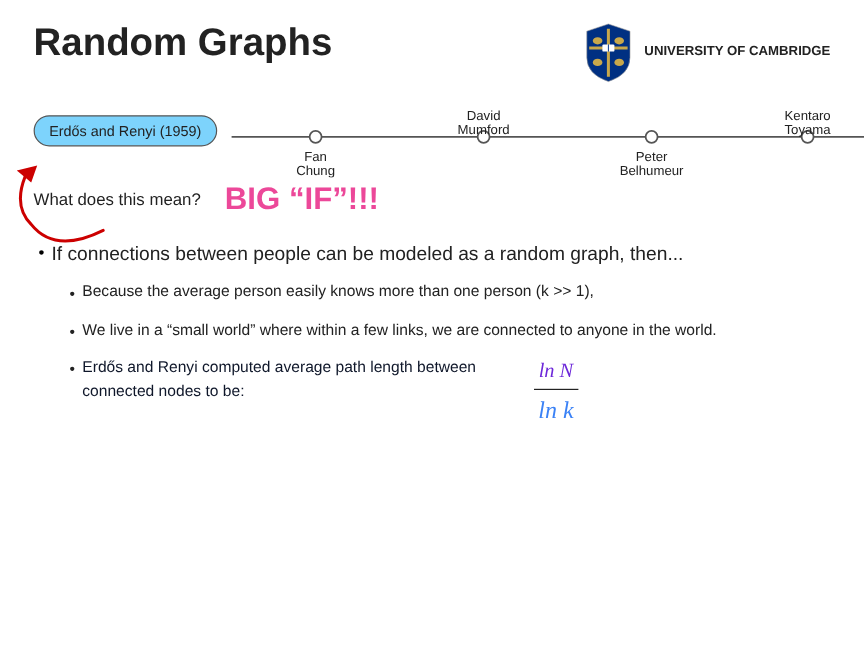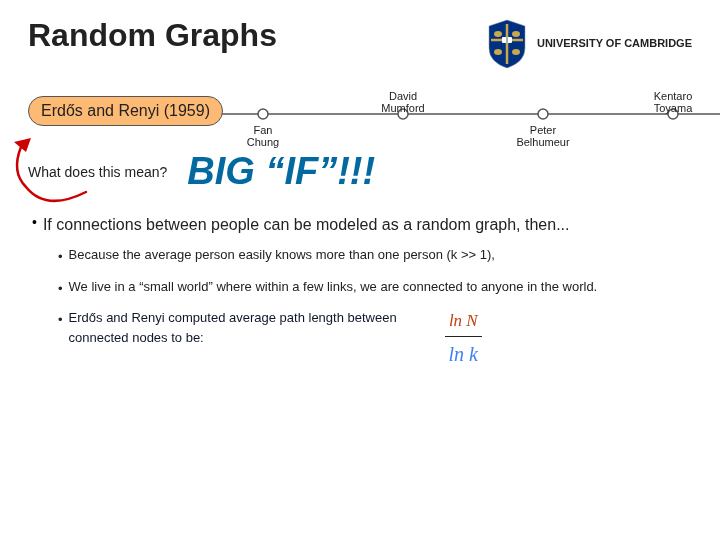--- a/index.html
+++ b/index.html
@@ -49,41 +49,40 @@
 
     .cambridge-text {
       font-size: 11px;
       font-weight: bold;
       color: #222;
       line-height: 1.4;
       text-align: left;
     }
 
     .erdos-label {
-      font-size: 16px;
+      font-size: 12px;
       color: #222;
       border: 1.5px solid #555;
       border-radius: 16px;
       padding: 5px 12px;
       white-space: nowrap;
-      background: #fdba74;
+      background: #7dd3fc;
       z-index: 2;
     }
 
     .what-mean-label {
       font-size: 14px;
       color: #222;
       white-space: nowrap;
     }
 
     .big-if {
-      font-size: 38px;
+      font-size: 26px;
       font-weight: bold;
-      color: #0369a1;
-      font-style: italic;
+      color: #ec4899;
       margin-left: 20px;
     }
 
     .sub-bullets {
       margin-left: 30px;
       margin-top: 4px;
     }
 
     .sub-bullet {
       font-size: 13px;
@@ -117,21 +116,21 @@
     .math-formula {
       margin-left: 30px;
       display: flex;
       flex-direction: column;
       align-items: center;
       font-style: italic;
     }
 
     .math-numerator {
       font-size: 17px;
-      color: #c2410c;
+      color: #6d28d9;
       font-style: italic;
       font-family: 'Times New Roman', serif;
       border-bottom: 1.5px solid #222;
       padding-bottom: 2px;
       padding-left: 4px;
       padding-right: 4px;
     }
 
     .math-denominator {
       font-size: 20px;

